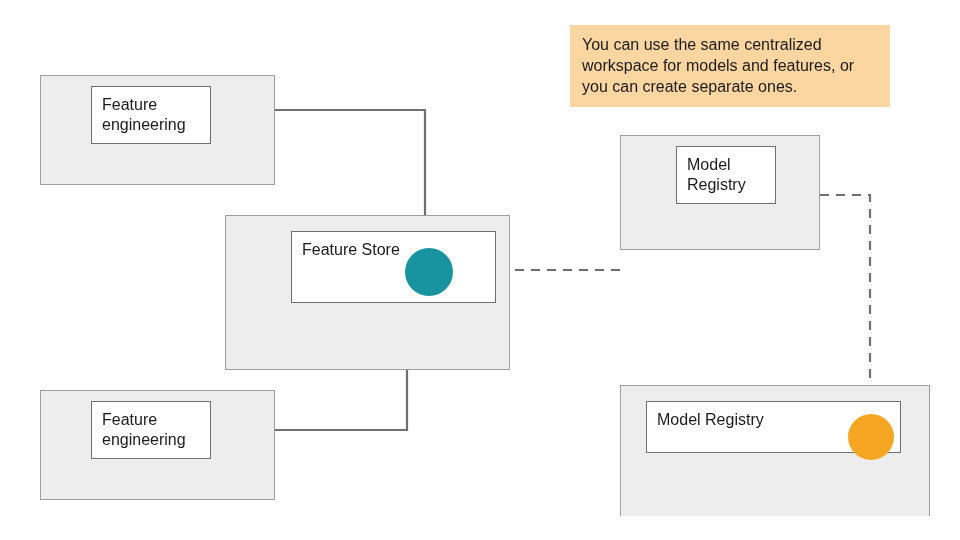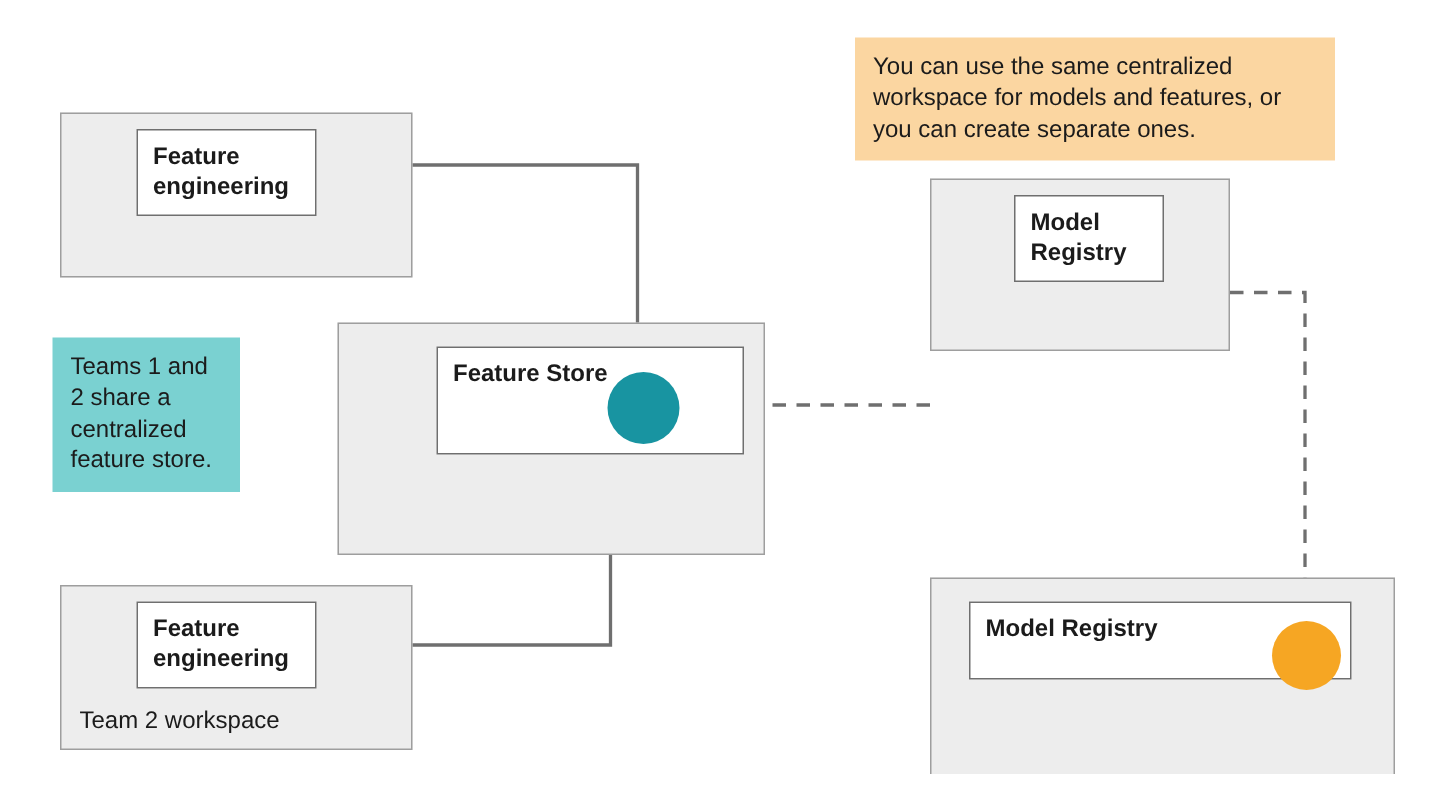--- a/index.html
+++ b/index.html
@@ -34,21 +34,20 @@
   }
   .inner {
     position: absolute;
     background: #ffffff;
     border: 1px solid #6f6f6f;
     box-sizing: border-box;
     font-size: 16px;
     line-height: 1.25;
     padding: 8px 10px;
     white-space: pre-line;
-    font-weight: bold;
   }
   .callout {
     position: absolute;
     box-sizing: border-box;
     font-size: 16px;
     line-height: 1.3;
     padding: 10px 12px;
   }
   .callout.teal {
     background: #7ad1d1;
@@ -89,38 +88,33 @@
 
   <div class="callout orange" style="left:570px; top:25px; width:320px;">You can use the same centralized
 workspace for models and features,
 or you can create separate ones.</div>
 
   <div class="box" style="left:40px; top:75px; width:235px; height:110px;">
     <div class="inner" style="left:50px; top:10px; width:120px;">Feature
 engineering</div>
   </div>
 
-  <div class="callout teal" style="left:35px; top:225px; width:125px;">Teams 1 and
-2 share a
-centralized
-feature store.</div>
 
   <div class="box" style="left:40px; top:390px; width:235px; height:110px;">
     <div class="inner" style="left:50px; top:10px; width:120px;">Feature
 engineering</div>
-    <div class="label">Team 2 workspace</div>
   </div>
 
   <div class="box" style="left:225px; top:215px; width:285px; height:155px;">
     <div class="inner" style="left:65px; top:15px; width:205px; height:72px;">Feature Store</div>
   </div>
 
   <div class="circle" style="left:405px; top:248px; width:48px; height:48px; background:#1894a1;"></div>
 
-  <div class="box" style="left:620px; top:119px; width:200px; height:115px;padding-left:12px;">
+  <div class="box" style="left:620px; top:135px; width:200px; height:115px;padding-left:12px;">
     <div class="inner" style="left:55px; top:10px; width:100px;">Model
 Registry</div>
   </div>
 
   <div class="box" style="left:620px; top:385px; width:310px; height:140px;">
     <div class="inner" style="left:25px; top:15px; width:255px; height:52px;">Model Registry</div>
   </div>
 
   <div class="circle" style="left:848px; top:414px; width:46px; height:46px; background:#f6a623;"></div>
 

